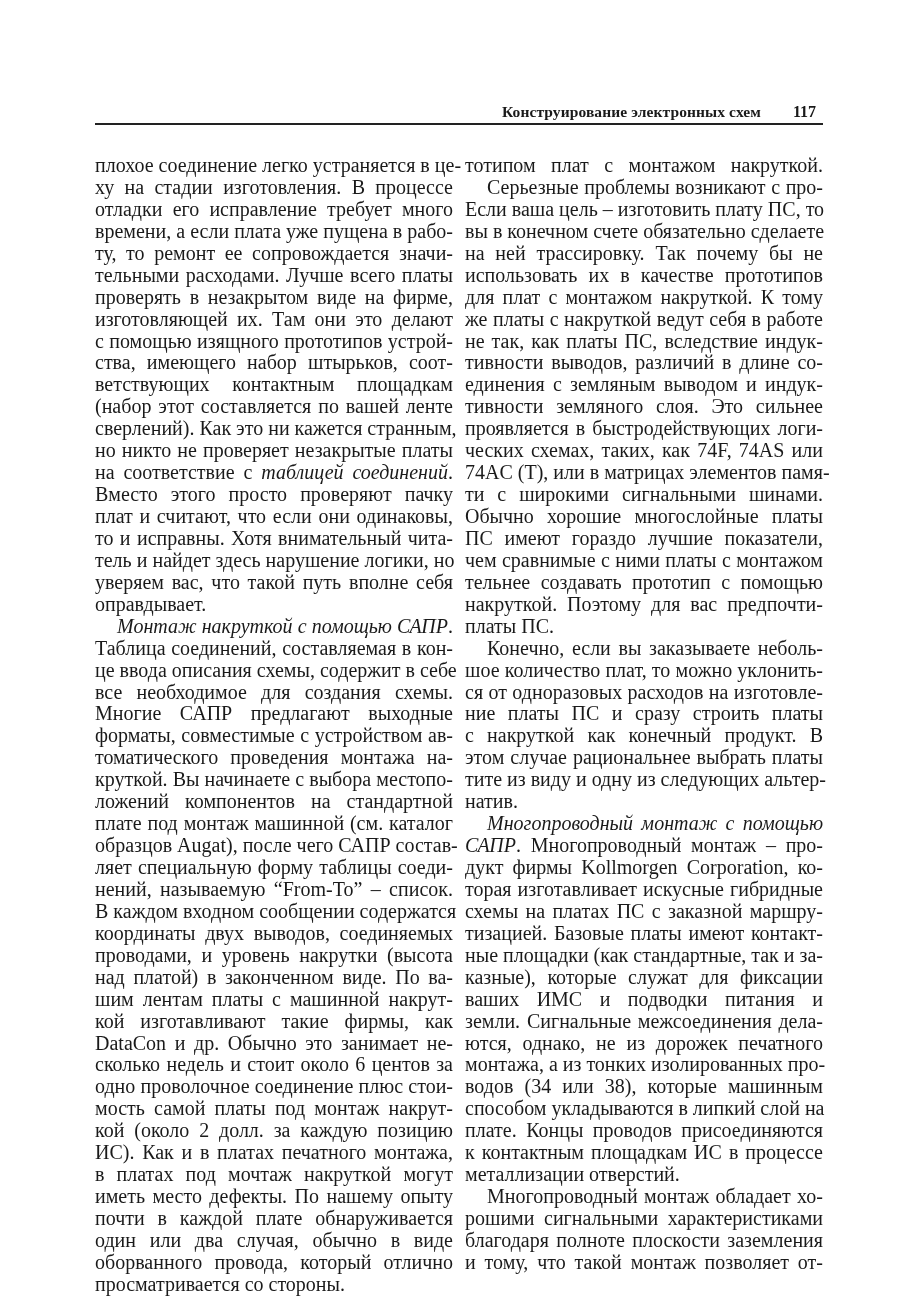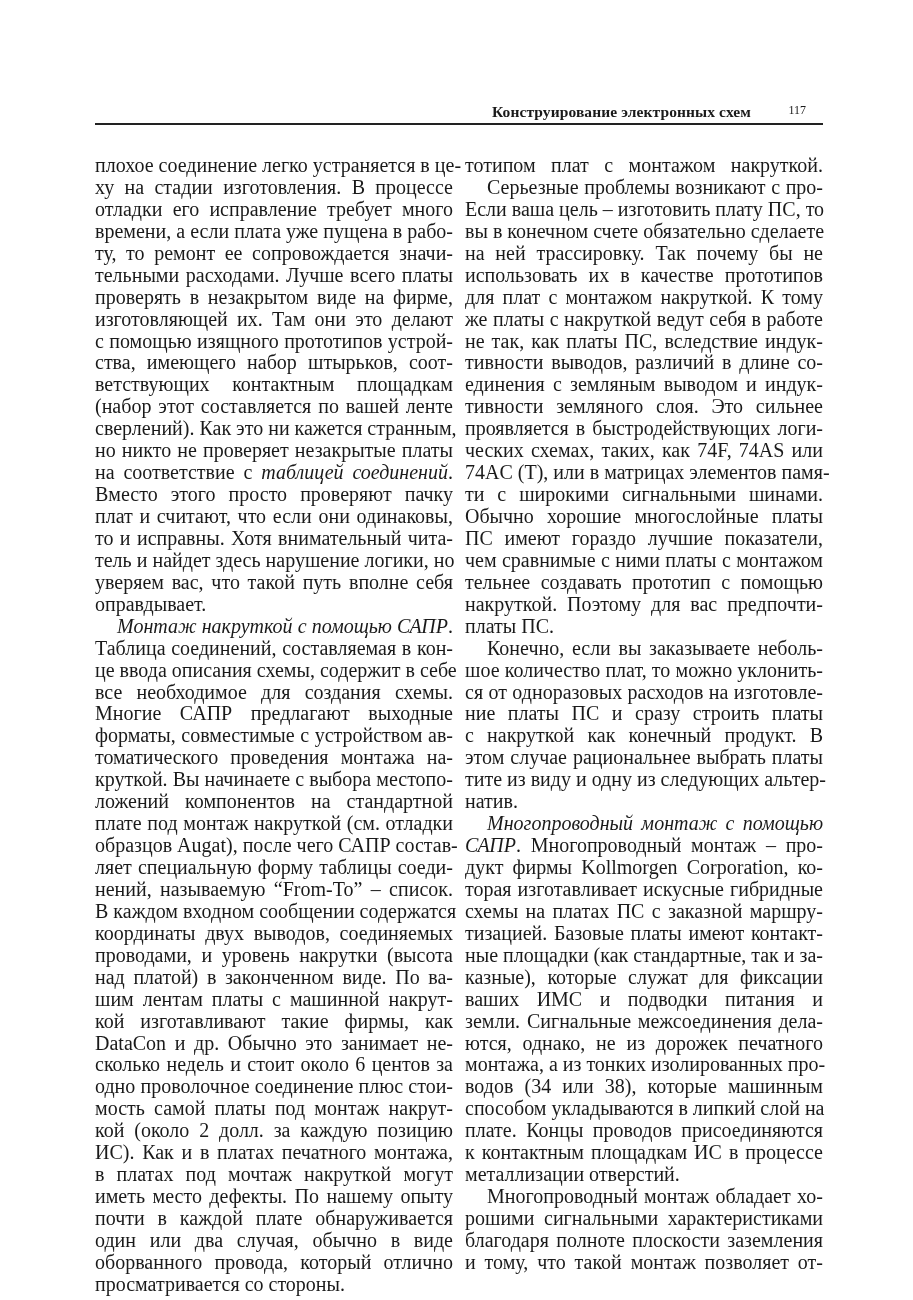--- a/index.html
+++ b/index.html
@@ -1,20 +1,20 @@
 <!DOCTYPE html>
 <html><head>
 <meta charset="utf-8">
 <style>
   html, body { margin: 0; padding: 0; background: #ffffff; }
   body { width: 913px; height: 1300px; position: relative; overflow: hidden;
          font-family: "Liberation Serif", "DejaVu Serif", serif; color: #1a1a1a; }
-  .header { position: absolute; left: 78px; top: 103px; width: 728px; height: 20px; }
+  .header { position: absolute; left: 88px; top: 103px; width: 728px; height: 20px; }
   .header-title { position: absolute; right: 55px; top: 0; font-weight: bold; font-size: 15.5px; letter-spacing: 0.1px; }
-  .header-page { position: absolute; right: 0; top: 0; font-weight: normal; font-size: 12px; }
+  .header-page { position: absolute; right: 0; top: 0; font-weight: bold; font-size: 16px; }
   .rule { position: absolute; left: 95px; top: 123px; width: 728px; height: 2px; background: #222; }
   .col { position: absolute; top: 155px; width: 358px; font-size: 20px; line-height: 21.95px; text-align: justify; hyphens: manual; }
   .col-left { left: 95px; }
   .col-right { left: 465px; }
   .line { display: block; text-align: justify; text-align-last: justify; white-space: nowrap; height: 21.95px; overflow: visible; }
   .line.last { text-align-last: left; }
   .indent { padding-left: 22px; }
   i { font-style: italic; margin-top: 20px; }
 </style>
 </head>
@@ -50,21 +50,21 @@
     <span class="line last"><span>оправдывает.</span></span>
     <span class="line indent"><span></span><i>Монтаж накруткой с помощью САПР</i><span>.</span></span>
     <span class="line"><span>Таблица соединений, составляемая в кон-</span></span>
     <span class="line"><span>це ввода описания схемы, содержит в себе</span></span>
     <span class="line"><span>все необходимое для создания схемы.</span></span>
     <span class="line"><span>Многие САПР предлагают выходные</span></span>
     <span class="line"><span>форматы, совместимые с устройством ав-</span></span>
     <span class="line"><span>томатического проведения монтажа на-</span></span>
     <span class="line"><span>круткой. Вы начинаете с выбора местопо-</span></span>
     <span class="line"><span>ложений компонентов на стандартной</span></span>
-    <span class="line"><span>плате под монтаж накруткой (см. отладки</span></span>
+    <span class="line"><span>плате под монтаж машинной (см. каталог</span></span>
     <span class="line"><span>образцов Augat), после чего САПР состав-</span></span>
     <span class="line"><span>ляет специальную форму таблицы соеди-</span></span>
     <span class="line"><span>нений, называемую “From-To” – список.</span></span>
     <span class="line"><span>В каждом входном сообщении содержатся</span></span>
     <span class="line"><span>координаты двух выводов, соединяемых</span></span>
     <span class="line"><span>проводами, и уровень накрутки (высота</span></span>
     <span class="line"><span>над платой) в законченном виде. По ва-</span></span>
     <span class="line"><span>шим лентам платы с машинной накрут-</span></span>
     <span class="line"><span>кой изготавливают такие фирмы, как</span></span>
     <span class="line"><span>DataCon и др. Обычно это занимает не-</span></span>

